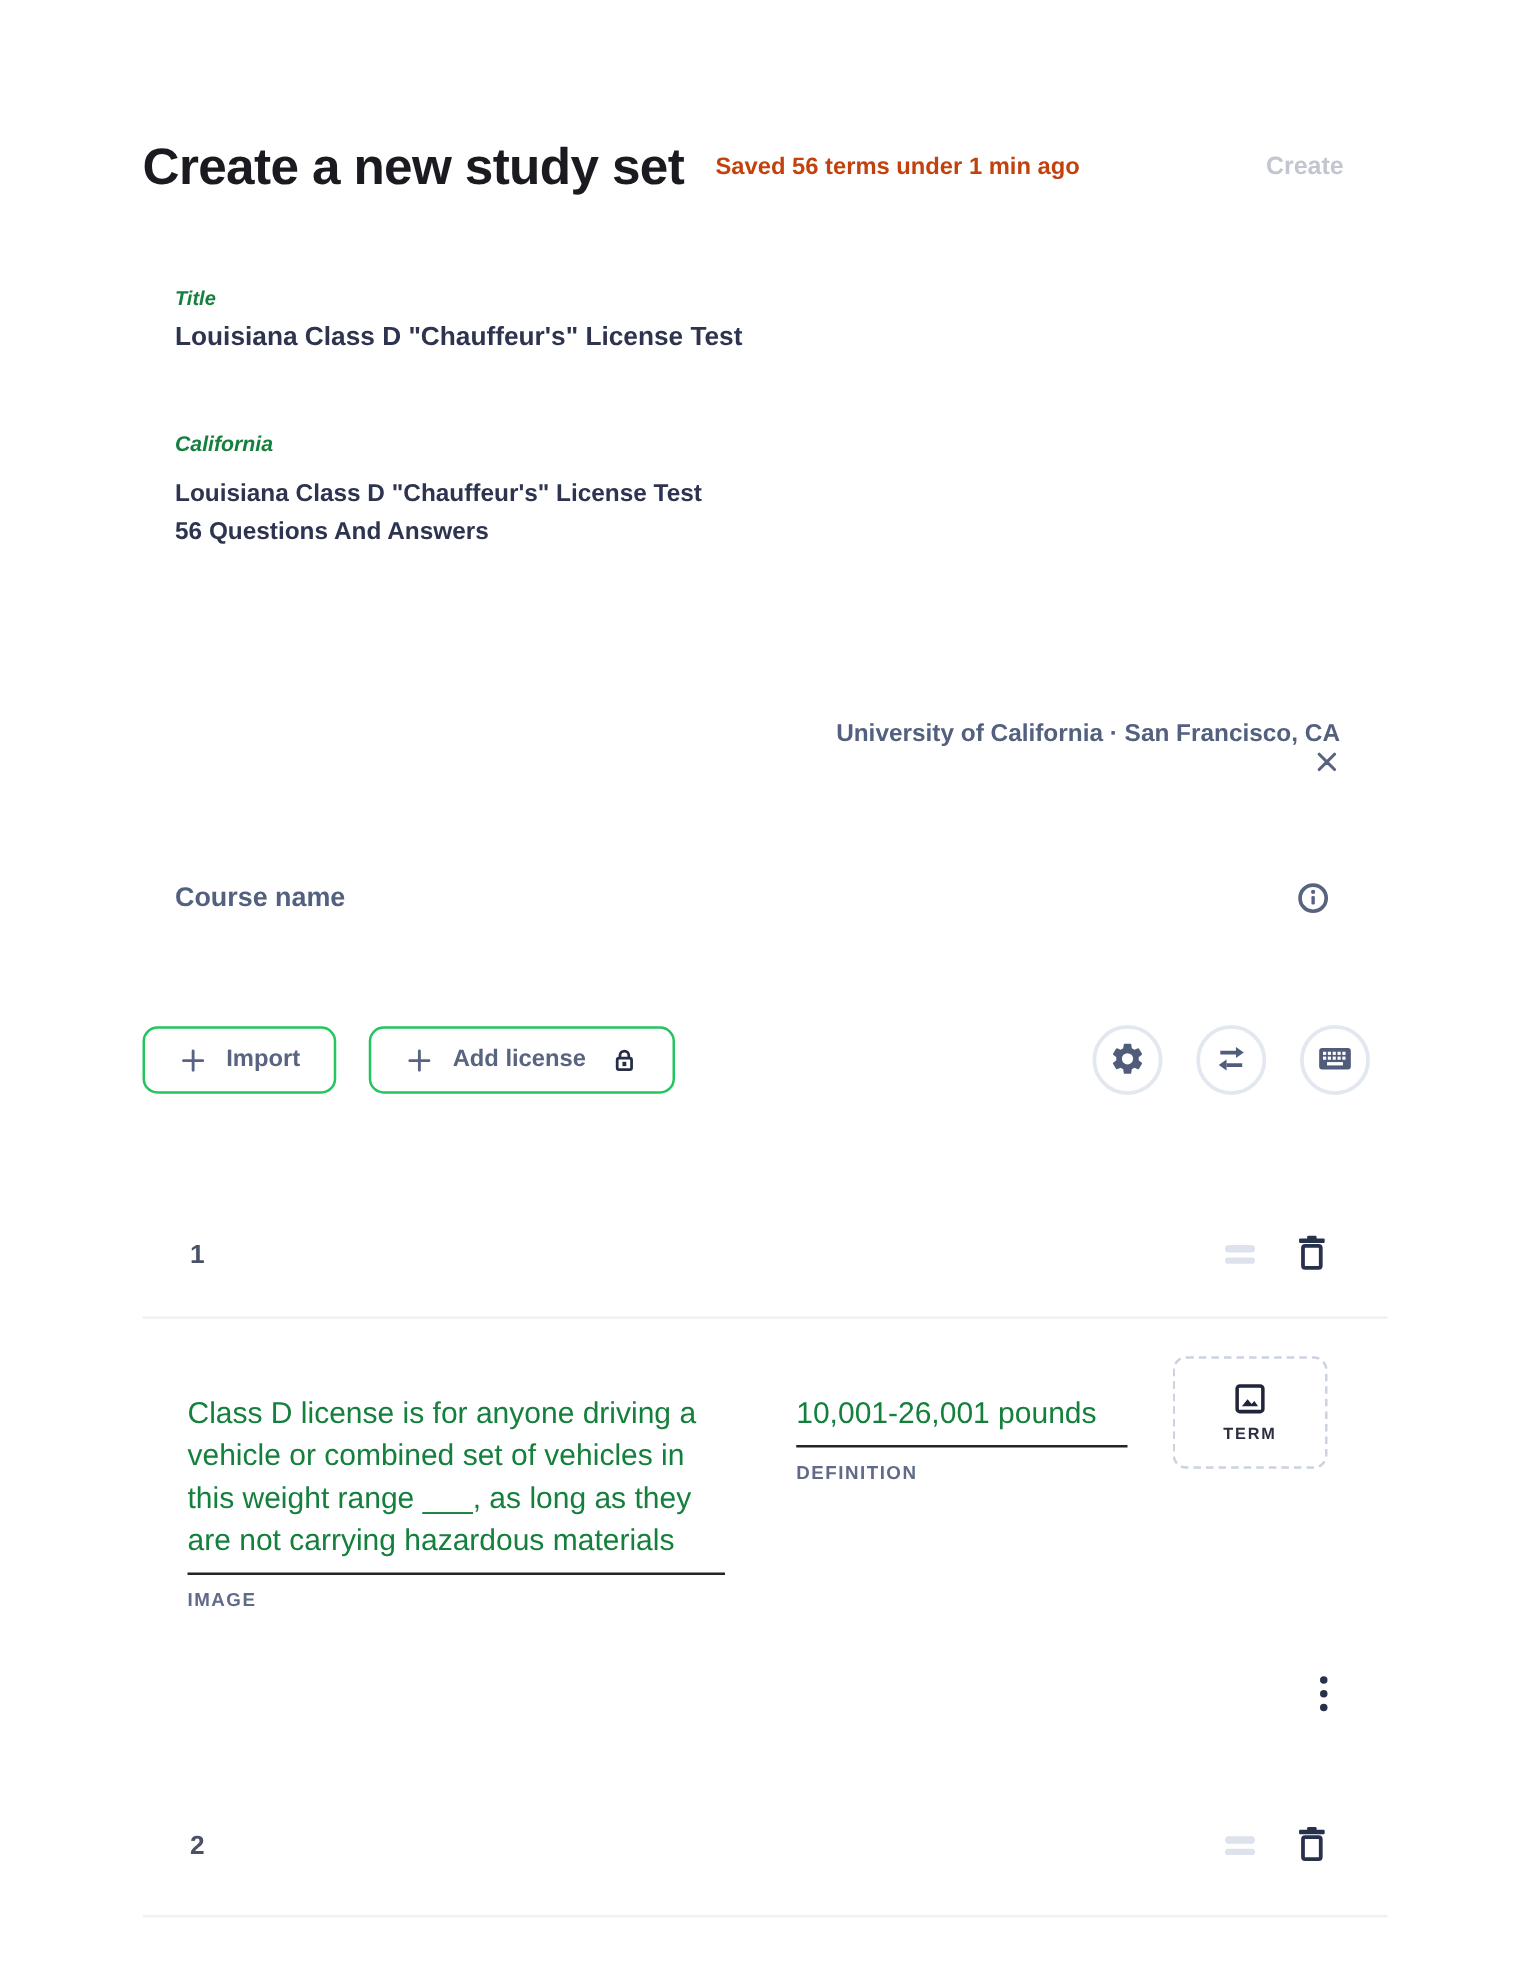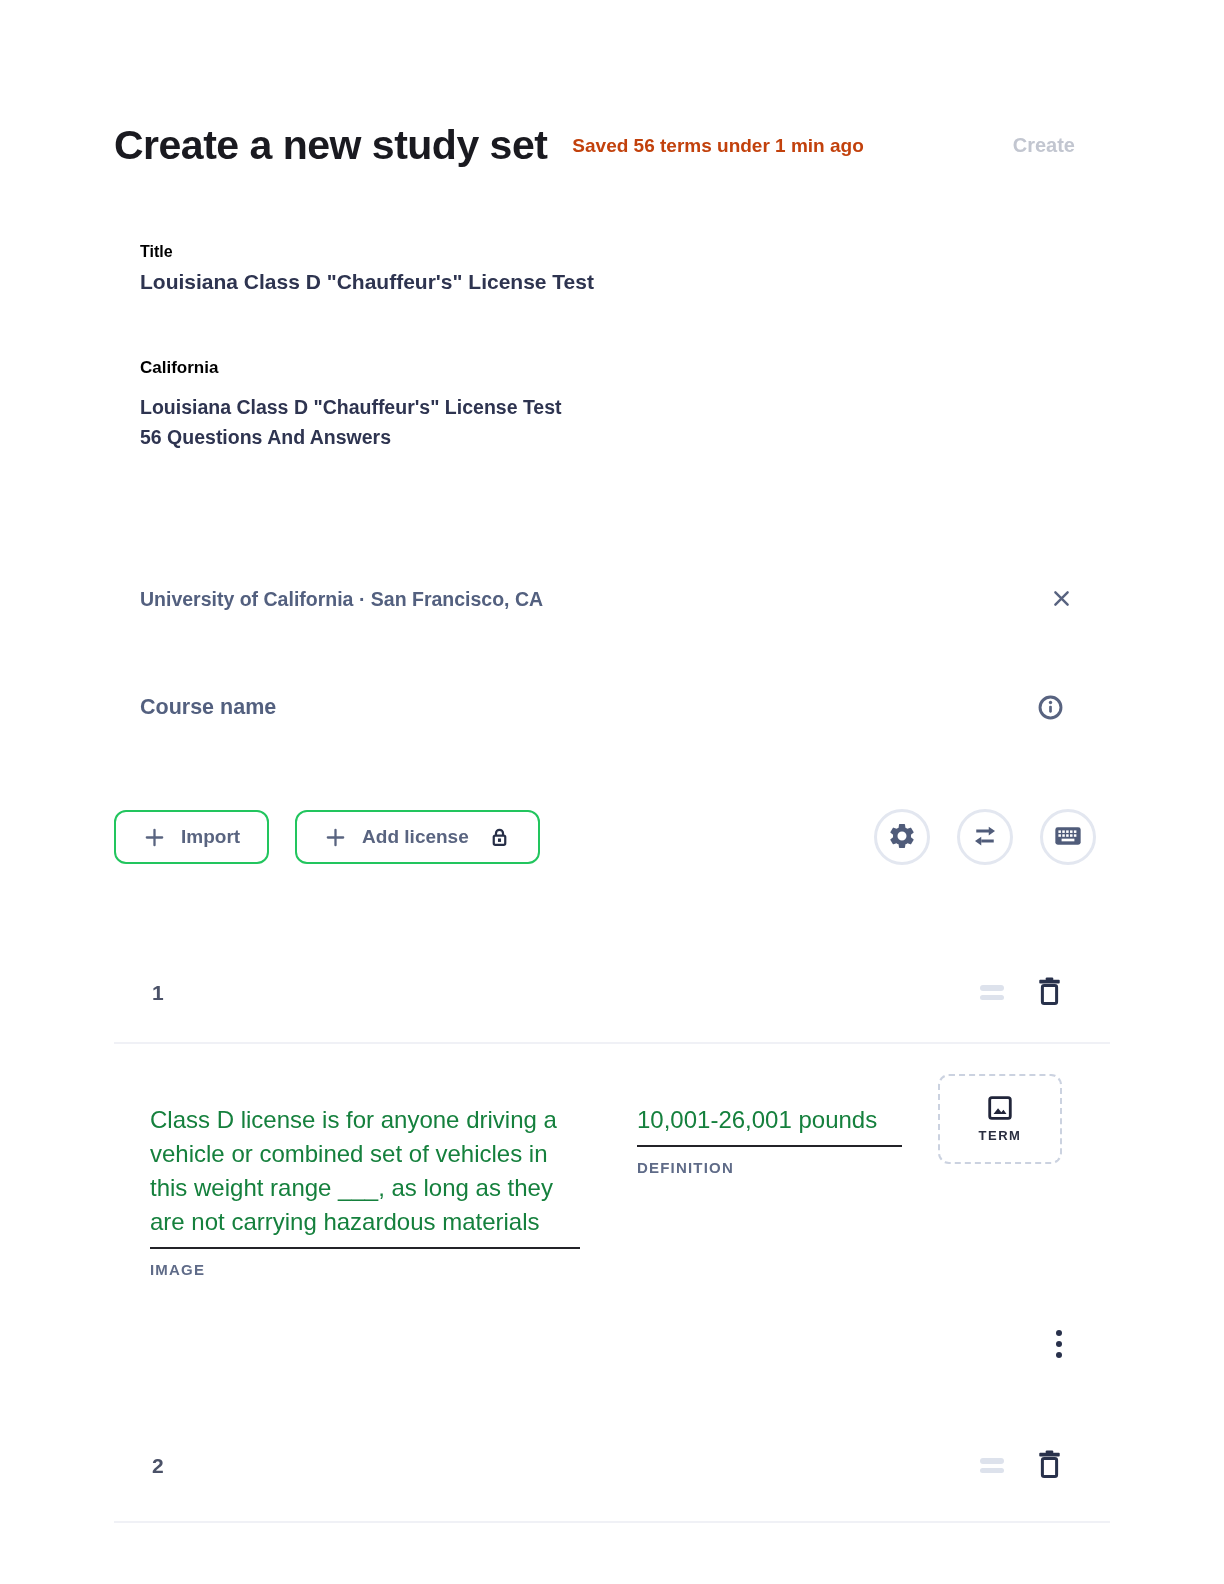--- a/index.html
+++ b/index.html
@@ -1,40 +1,40 @@
 <!DOCTYPE html>
 <html><head>
 <meta charset="utf-8">
 <style>
   * { margin:0; padding:0; box-sizing:border-box; }
   html, body {
     width:1224px; height:1584px; background:#ffffff; overflow:hidden;
     font-family:"Liberation Sans", sans-serif; color:#2b2d38;
   }
-  .content { padding:12px 114px; }
+  .content { padding:0 114px; }
 
   
   .header { display:flex; align-items:center; padding-top:110px; }
   .page-title { font-size:41px; font-weight:900; letter-spacing:-0.5px; color:#1a1a20; }
   .saved-status { margin-left:25px; font-size:19px; font-weight:700; color:#c2410c; }
   .create-button { margin-left:auto; margin-right:35px; background:none; border:none;
     font-family:inherit; font-size:20px; font-weight:700; color:#c2c6d0; cursor:pointer; }
 
   
   .field { margin-left:26px; }
-  .field-label { font-size:16px; font-weight:700; color:#000000; }
+  .field-label { font-size:16px; font-weight:700; color:#15803d;font-style:italic; }
   .title-field { margin-top:74px; }
   .title-value { margin-top:9px; font-size:21px; font-weight:700; color:#2e3450; }
   .desc-field { margin-top:64px; }
   .desc-label { font-size:17px; }
   .desc-value { margin-top:14px; font-size:19.5px; font-weight:700; color:#2e3450;
     line-height:30px; white-space:pre-line; }
 
   
-  .school-row { margin:136px 38px 0 26px; display:flex; align-items:flex-start; justify-content:space-between; }
+  .school-row { margin:136px 38px 0 26px; display:flex; align-items:flex-end; justify-content:space-between;flex-direction:column; }
   .school-name { font-size:19.5px; font-weight:700; color:#53607f; }
   .icon-plain { background:none; border:none; cursor:pointer; color:#586380; display:flex; align-items:center; }
   .course-row { margin:82px 46px 0 26px; display:flex; align-items:center; justify-content:space-between; }
   .course-name { font-size:21.5px; font-weight:700; color:#53607f; }
 
   
   .toolbar { margin-top:88px; display:flex; align-items:center; }
   .btn { display:flex; align-items:center; gap:15px; height:54px; padding:0 27px;
     border:2px solid #22c55e; border-radius:12px; background:#fff; cursor:pointer;
     font-family:inherit; font-size:19px; font-weight:700; color:#596480; }

